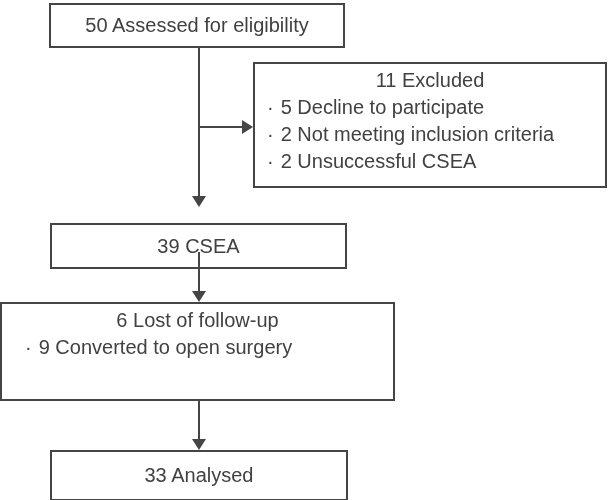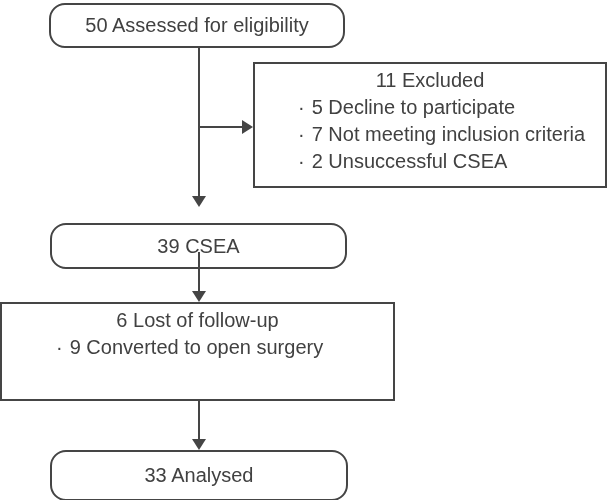--- a/index.html
+++ b/index.html
@@ -21,34 +21,32 @@
     position: absolute;
     box-sizing: border-box;
     border: 2px solid #454545;
     background: #ffffff;
   }
   .box.single {
     display: flex;
     align-items: center;
     justify-content: center;
     text-align: center;
-    border-radius: 16px;
   }
   .box.multi {
     padding-top: 3px;
   }
   .box-title {
     text-align: center;
     line-height: 27px;
     white-space: nowrap;
   }
   .bullet-row {
     line-height: 27px;
     white-space: nowrap;
-    margin-left: 31px;
   }
   .box-excluded .bullet-row { padding-left: 12px; }
   .box-lost     .bullet-row { padding-left: 23px; }
   .bullet-dot {
     display: inline-block;
     margin-right: 7px;
   }
   .line {
     position: absolute;
     background: #454545;
@@ -101,21 +99,21 @@
 
   <div class="line conn-branch"></div>
   <div class="arrow-right conn-branch-head"></div>
 
   <div class="box multi box-excluded">
     <div class="box-title">11 Excluded</div>
     <div class="bullet-row">
       <span class="bullet-dot">·</span><span>5 Decline to participate</span>
     </div>
     <div class="bullet-row">
-      <span class="bullet-dot">·</span><span>7 Not meeting inclusion criteria</span>
+      <span class="bullet-dot">·</span><span>2 Not meeting inclusion criteria</span>
     </div>
     <div class="bullet-row">
       <span class="bullet-dot">·</span><span>2 Unsuccessful CSEA</span>
     </div>
   </div>
 
   <div class="box single box-csea">
     <span>39 CSEA</span>
   </div>
 

